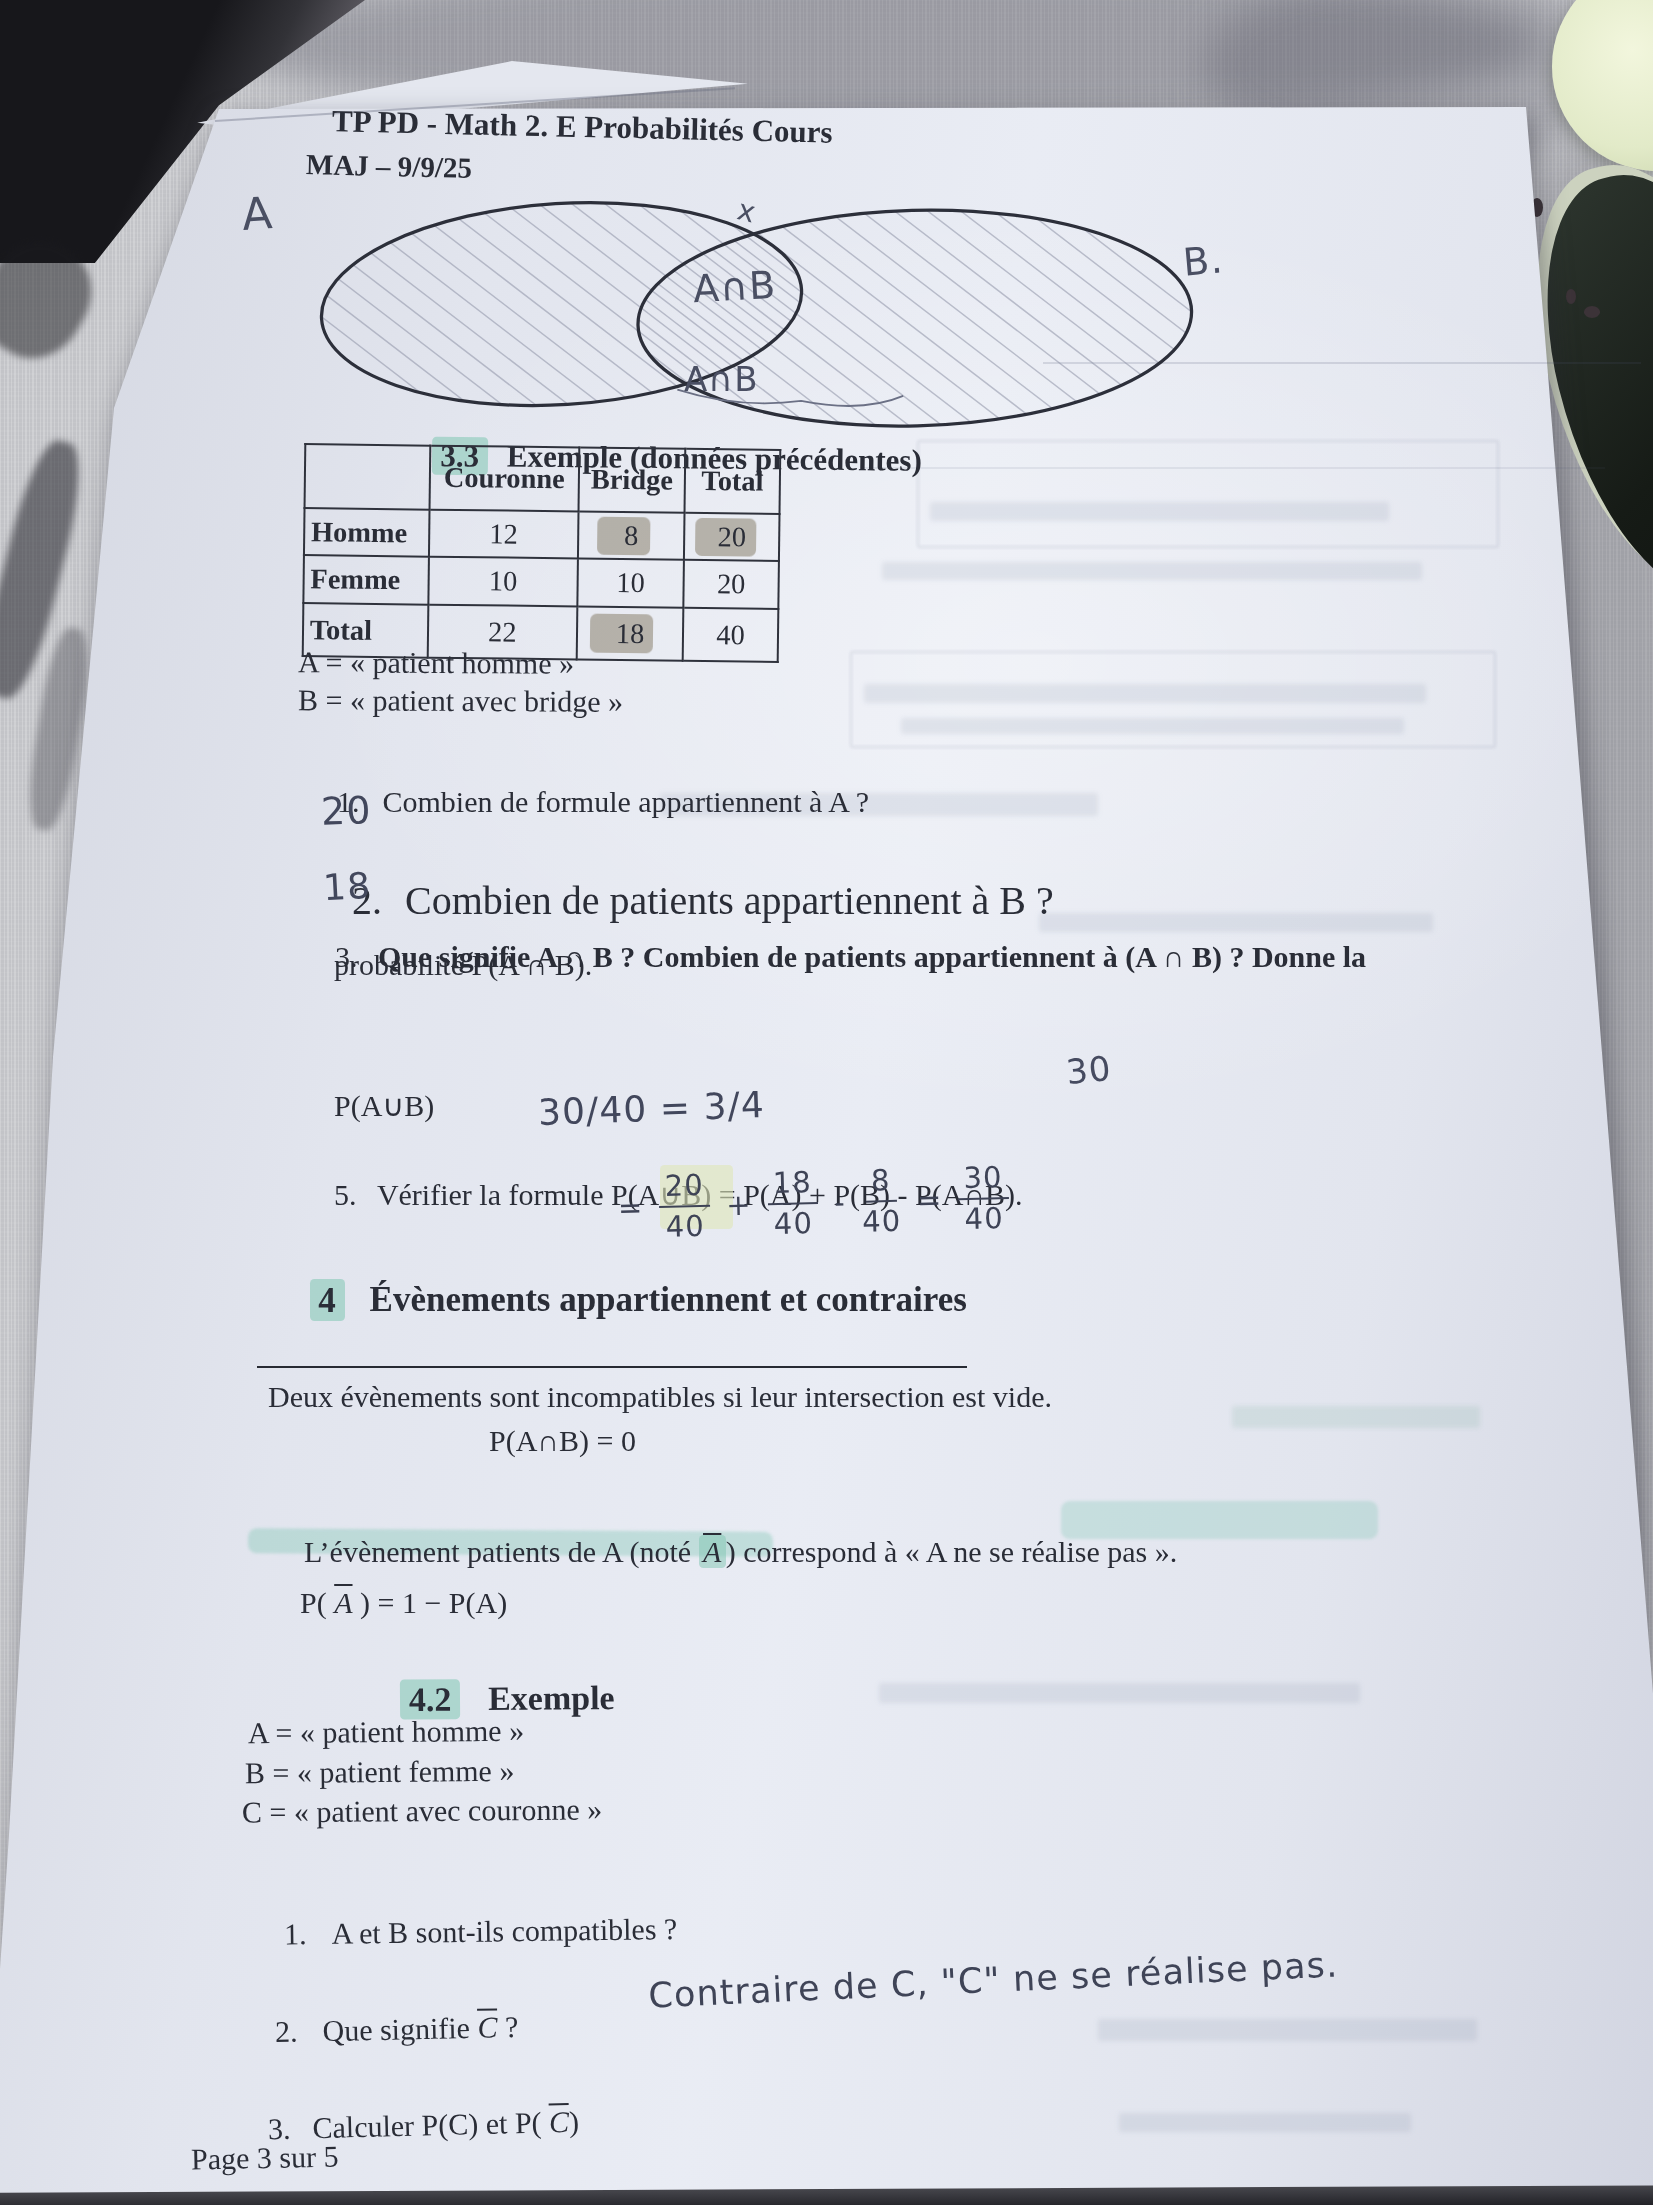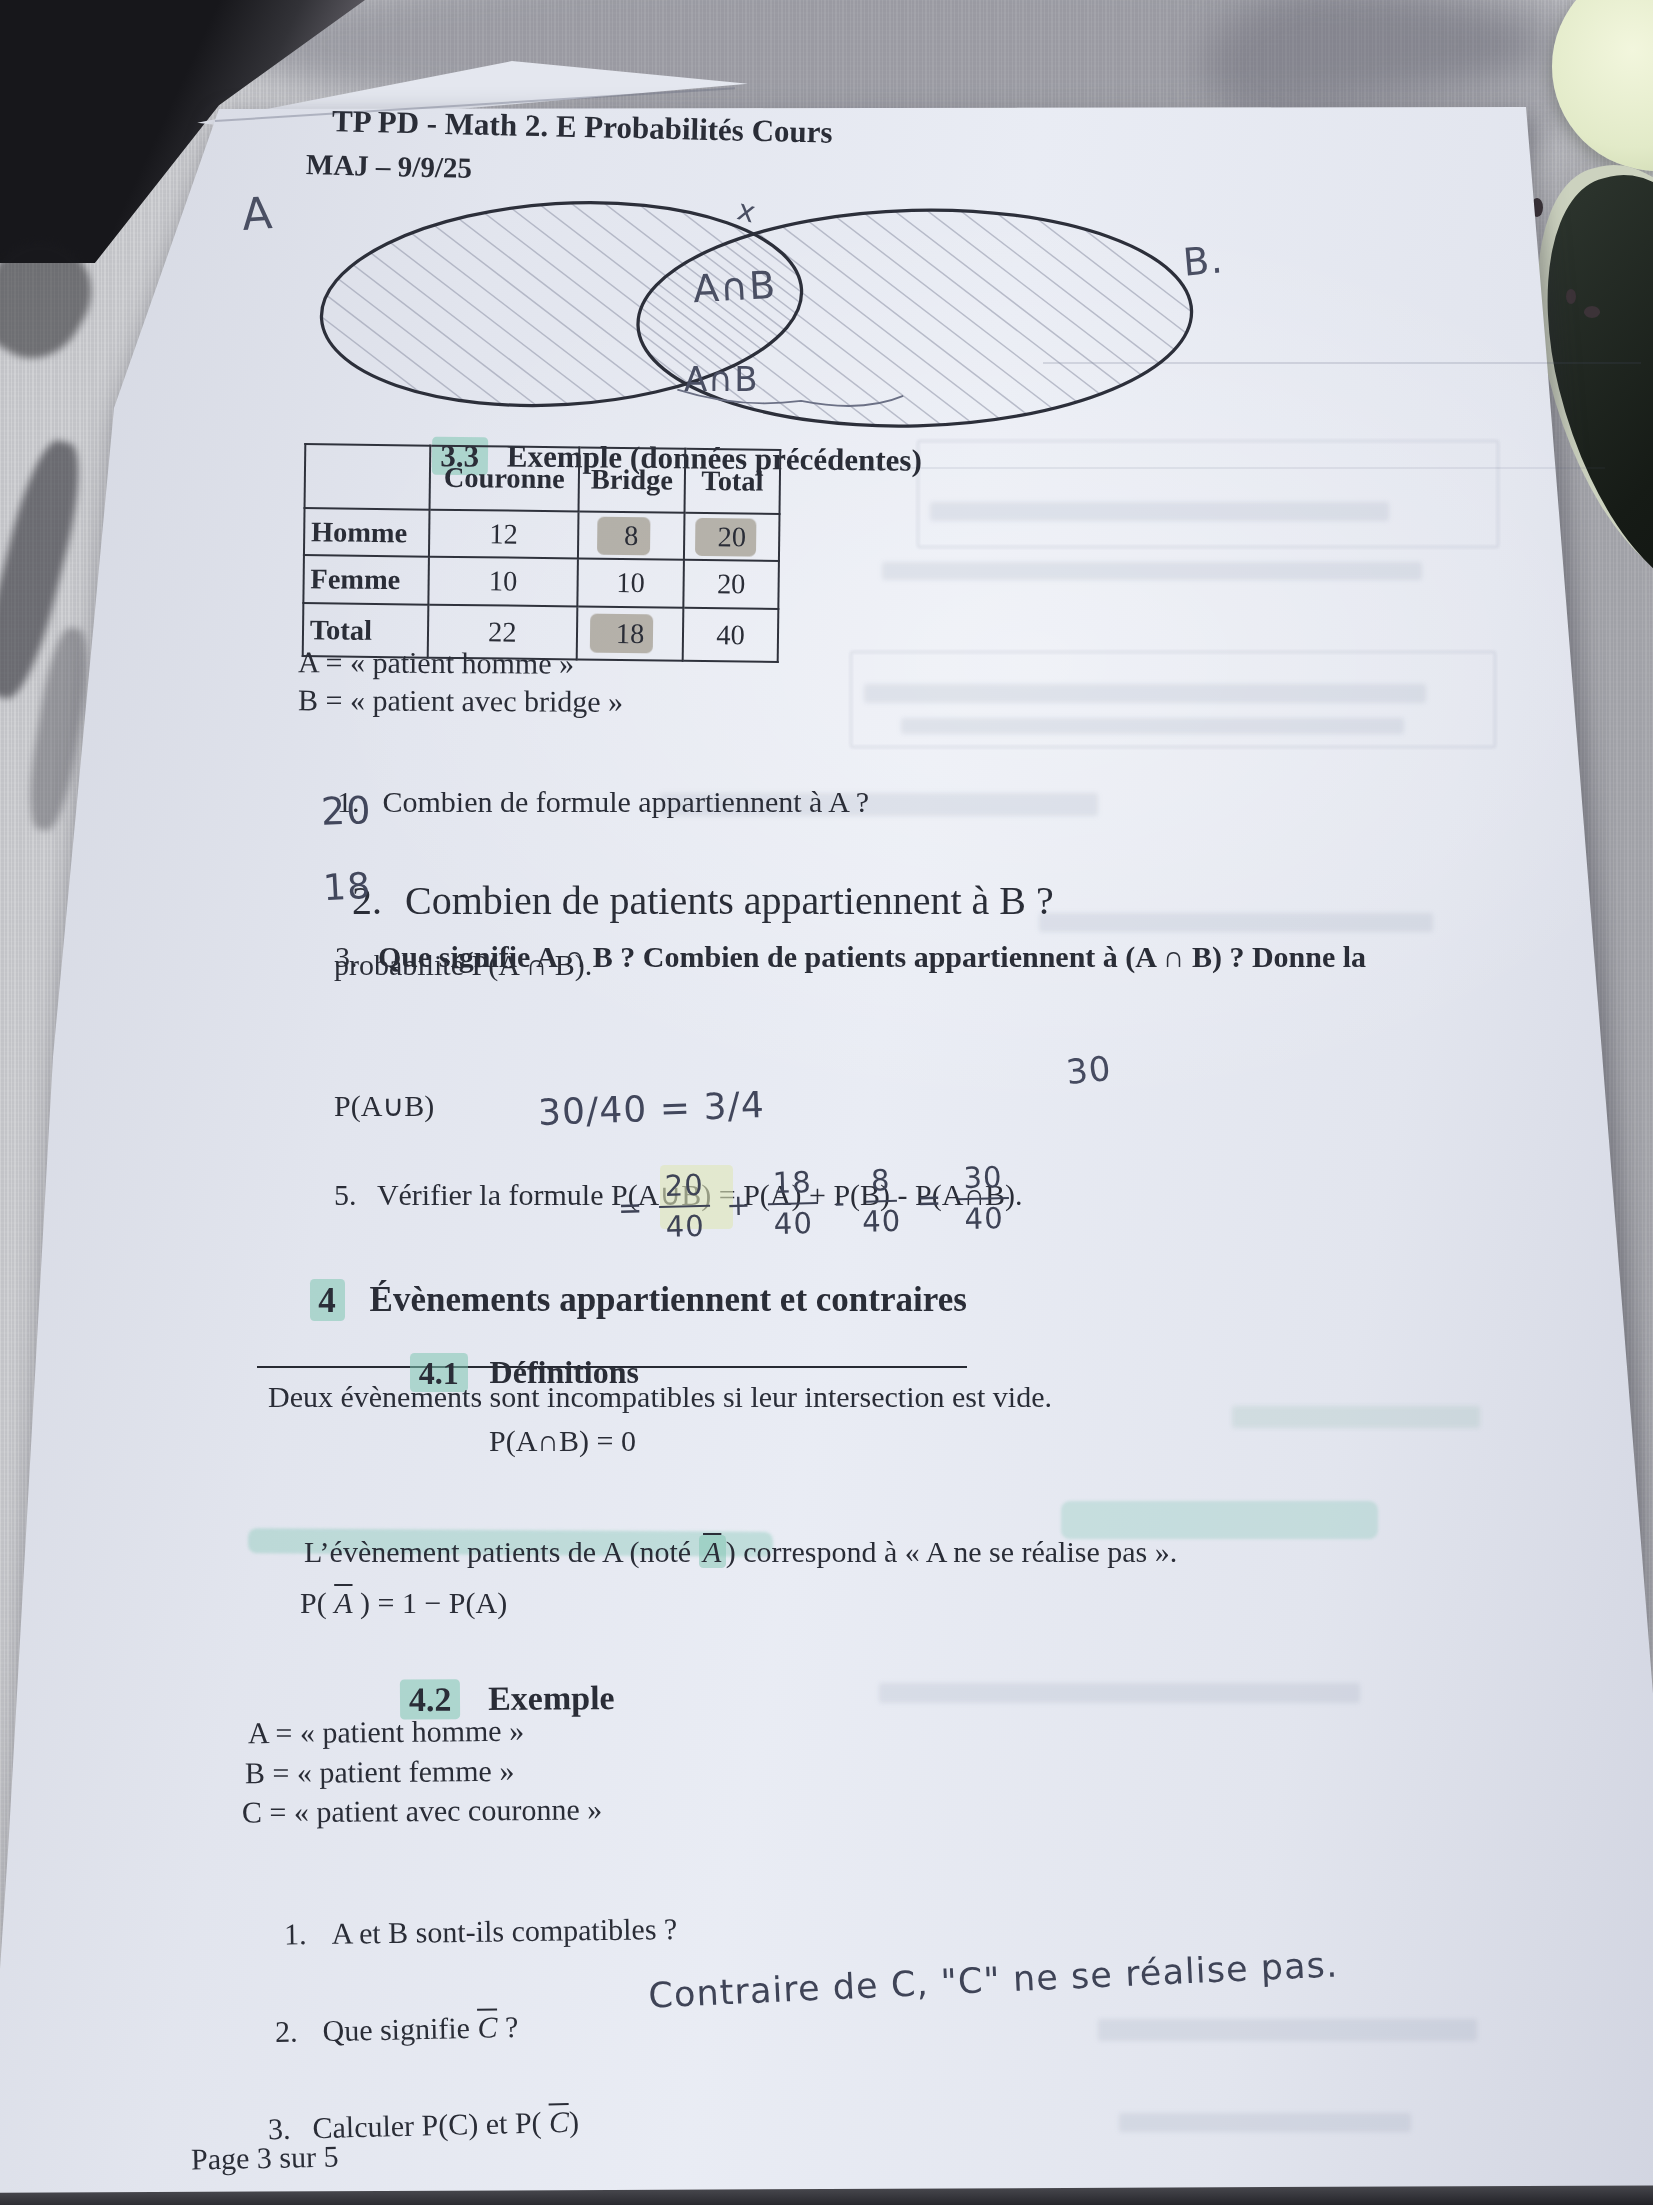--- a/index.html
+++ b/index.html
@@ -299,23 +299,20 @@
       <span class="frac"><span class="fn">8</span><span class="fd">40</span></span>
       <span>=</span>
       <span class="frac"><span class="fn">30</span><span class="fd">40</span></span>
     </div>
 
     
     <div class="abs ink b" style="left:257px;top:1240px;font-size:35px;border-bottom:2.9px solid #272a33;padding-bottom:5.8px;">
       <span class="hl-teal">4</span><span style="margin-left:25px;">Évènements appartiennent et contraires</span>
     </div>
 
-    <div class="abs ink b" style="left:362px;top:1317px;font-size:32px;">
-      <span class="hl-teal">4.1</span><span style="margin-left:22px;">Définitions</span>
-    </div>
     <div class="abs ink" style="left:268px;top:1380px;font-size:30px;">Deux évènements sont incompatibles si leur intersection est vide.</div>
     <div class="abs ink" style="left:461px;top:1424px;font-size:30px;margin-left:28px;">P(A∩B) = 0</div>
 
     <div class="swipe" style="left:248px;top:1530px;width:525px;height:25px;transform:rotate(.4deg);"></div>
     <div class="swipe" style="left:1061px;top:1501px;width:317px;height:38px;opacity:.8;"></div>
     <div class="abs ink" style="left:259px;top:1501px;font-size:30px;z-index:2;">
       <span>L’évènement patients de A (noté </span><span class="ovl hl-teal-soft">A</span><span>) correspond à « A ne se réalise pas ».</span>
     </div>
     <div class="abs ink" style="left:255px;top:1552px;font-size:30px;">
       <span>P( </span><span class="ovl">A</span><span> ) = 1 − P(A)</span>

